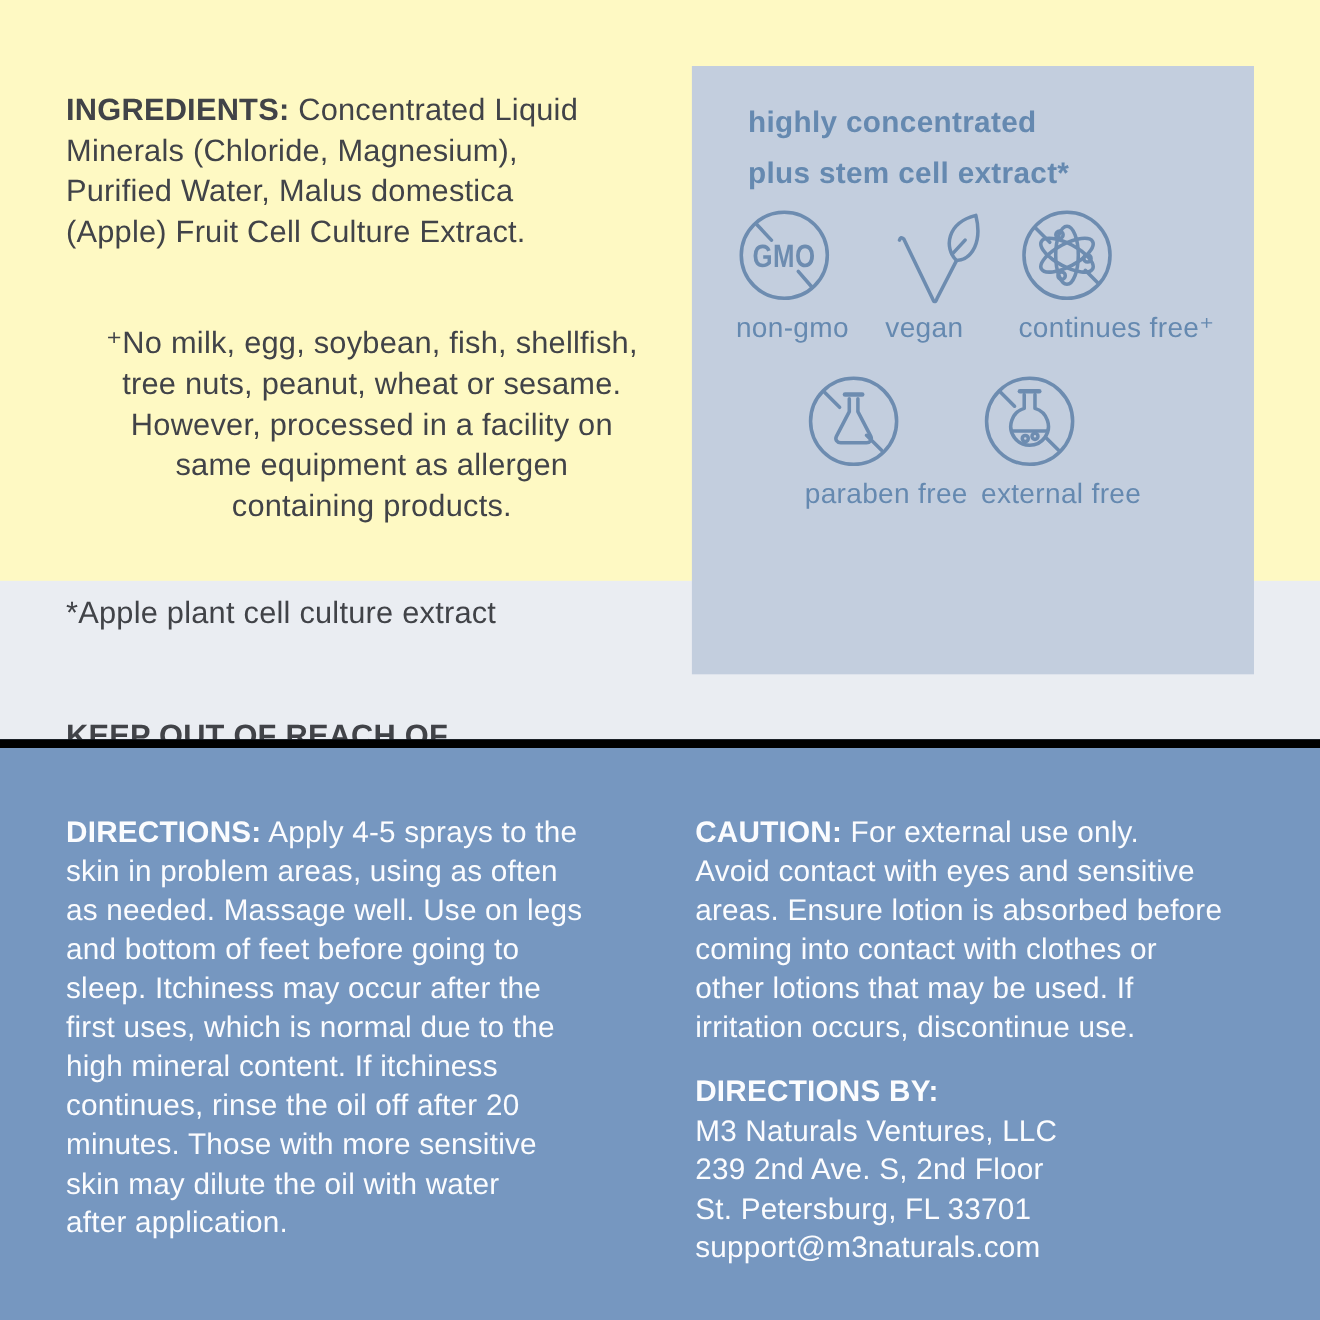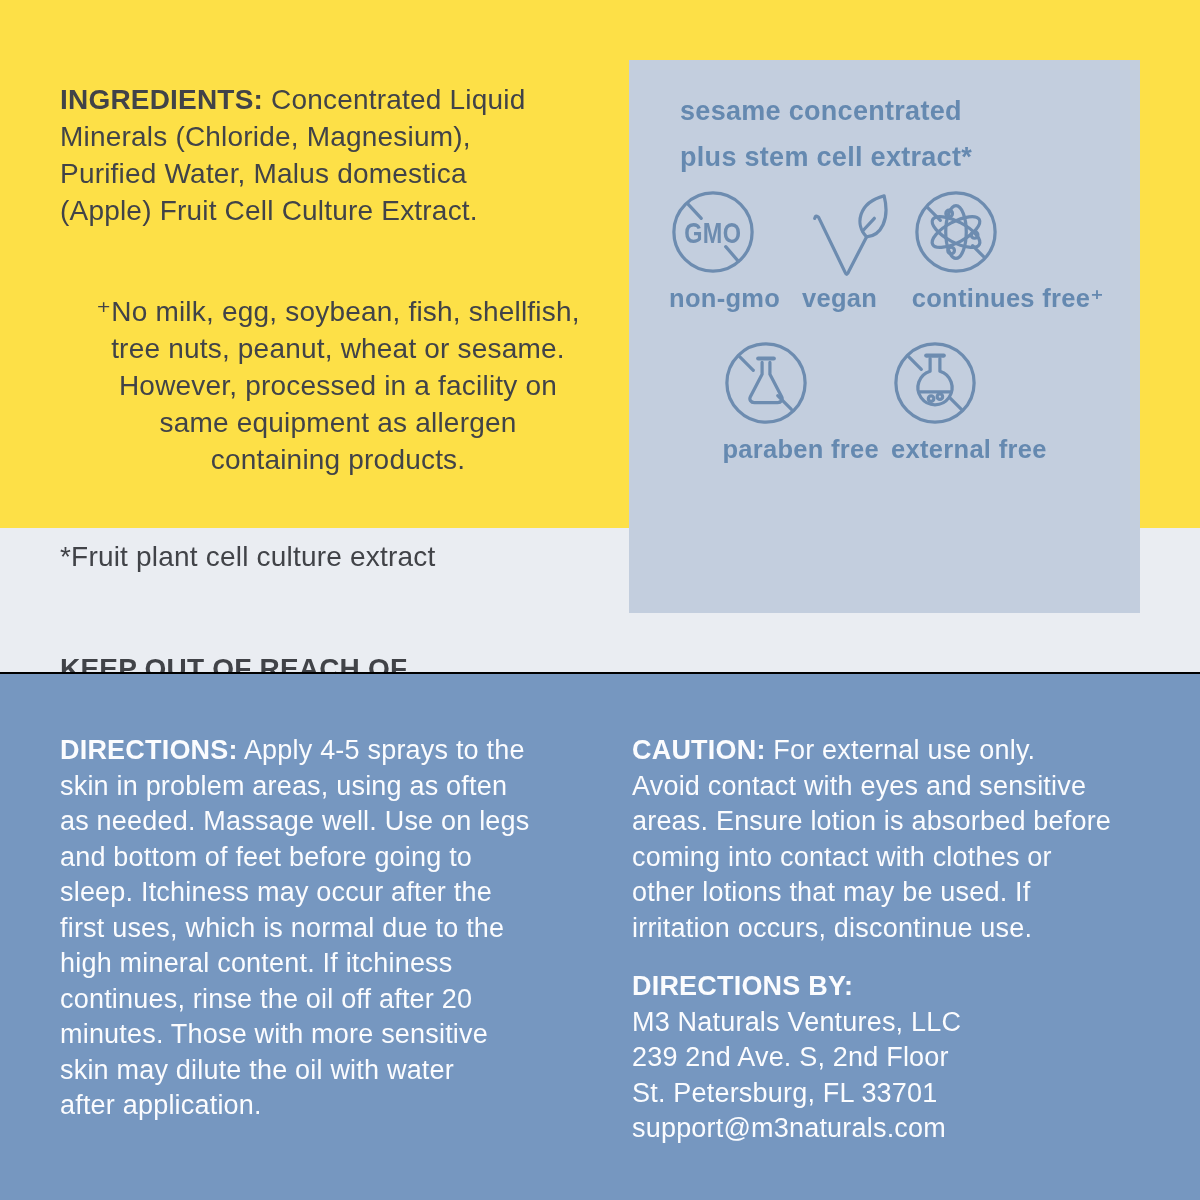--- a/index.html
+++ b/index.html
@@ -4,21 +4,21 @@
 <style>
   html,body { margin:0; padding:0; background:#eaedf2; }
   .page {
     position:relative; width:1200px; height:1200px; overflow:hidden;
     font-family:"Liberation Sans","DejaVu Sans",sans-serif;
     -webkit-font-smoothing:antialiased;
   }
   
   .top {
     position:absolute; top:0; left:0; width:1200px; height:528px;
-    background:#fde047;
+    background:#fef9c3;
   }
   .ingredients-col {
     position:absolute; left:60px; top:44px; width:556px;
     color:#414348; font-size:28px; line-height:37px; letter-spacing:0.2px;
     white-space:pre-line;
   }
   .ingredients-col p { margin:0; }
   .ingredients-col p.g1 { margin-bottom:27px; }
   .ingredients-col p.g2 { margin-bottom:23px;text-align:center; }
   .ingredients-col p.g3 { margin-bottom:38px; }
@@ -36,30 +36,30 @@
   .badge-row1 {
     display:flex; justify-content:space-between; align-items:flex-end;
     padding:0 36px 0 40px; margin-top:14px;
   }
   .badge-row2 {
     display:flex; justify-content:center; gap:12px; margin-top:26px;
   }
   .badge { display:flex; flex-direction:column; }
   .badge svg { width:88px; height:88px; display:block; }
   .badge .blabel {
-    font-weight:bold; font-size:25.5px; line-height:30px; margin-top:7px;
+    font-weight:normal; font-size:25.5px; line-height:30px; margin-top:7px;
     white-space:nowrap; letter-spacing:0.3px;
   }
   .ic { stroke:#6d8cb0; fill:none; stroke-width:3.3; stroke-linecap:round; stroke-linejoin:round; }
   .ic-thick { stroke:#6d8cb0; fill:none; stroke-width:4.2; stroke-linecap:round; }
   .ic-fill { fill:#6d8cb0; stroke:none; }
   
   .bottom {
     position:absolute; top:672px; left:0; width:1200px; height:528px;
-    background:#7697c0; border-top:2px solid #000000; box-sizing:border-box;
+    background:#7697c0; border-top:8px solid #000000; box-sizing:border-box;
     color:#fbfcfe; display:flex; gap:27px; padding:59px 40px 0 60px;
   }
   .bottom p {
     margin:0; font-size:27px; line-height:35.5px; letter-spacing:0.2px;
     white-space:pre-line;
   }
   .bottom b { font-weight:bold; }
   .col-left  { width:545px; flex:none; }
   .col-right { width:528px; flex:none; }
   .col-right p.caution { margin-bottom:23px; }
@@ -74,29 +74,29 @@
     <div class="ingredients-col">
       <p class="g1"><b>INGREDIENTS:</b><span> Concentrated Liquid
 Minerals (Chloride, Magnesium),
 Purified Water, Malus domestica
 (Apple) Fruit Cell Culture Extract.</span></p>
       <p class="g2">⁺No milk, egg, soybean, fish, shellfish,
 tree nuts, peanut, wheat or sesame.
 However, processed in a facility on
 same equipment as allergen
 containing products.</p>
-      <p class="g3">*Fruit plant cell culture extract</p>
+      <p class="g3">*Apple plant cell culture extract</p>
       <p><b>KEEP OUT OF REACH OF
 CHILDREN.</b><span> Keep tightly closed.
 Store in cool, dry place.</span></p>
     </div>
 
     <div class="panel">
       <div class="claims">
-        <div class="claim">sesame concentrated</div>
+        <div class="claim">highly concentrated</div>
         <div class="claim">plus stem cell extract*</div>
       </div>
 
       <div class="badge-row1">
 
         <div class="badge">
           <svg viewBox="0 0 90 90">
             <circle class="ic" cx="45" cy="45" r="40" stroke-width="3.8"></circle>
             <line class="ic" x1="19" y1="16" x2="33" y2="31"></line>
             <line class="ic" x1="58" y1="60" x2="71" y2="75"></line>

